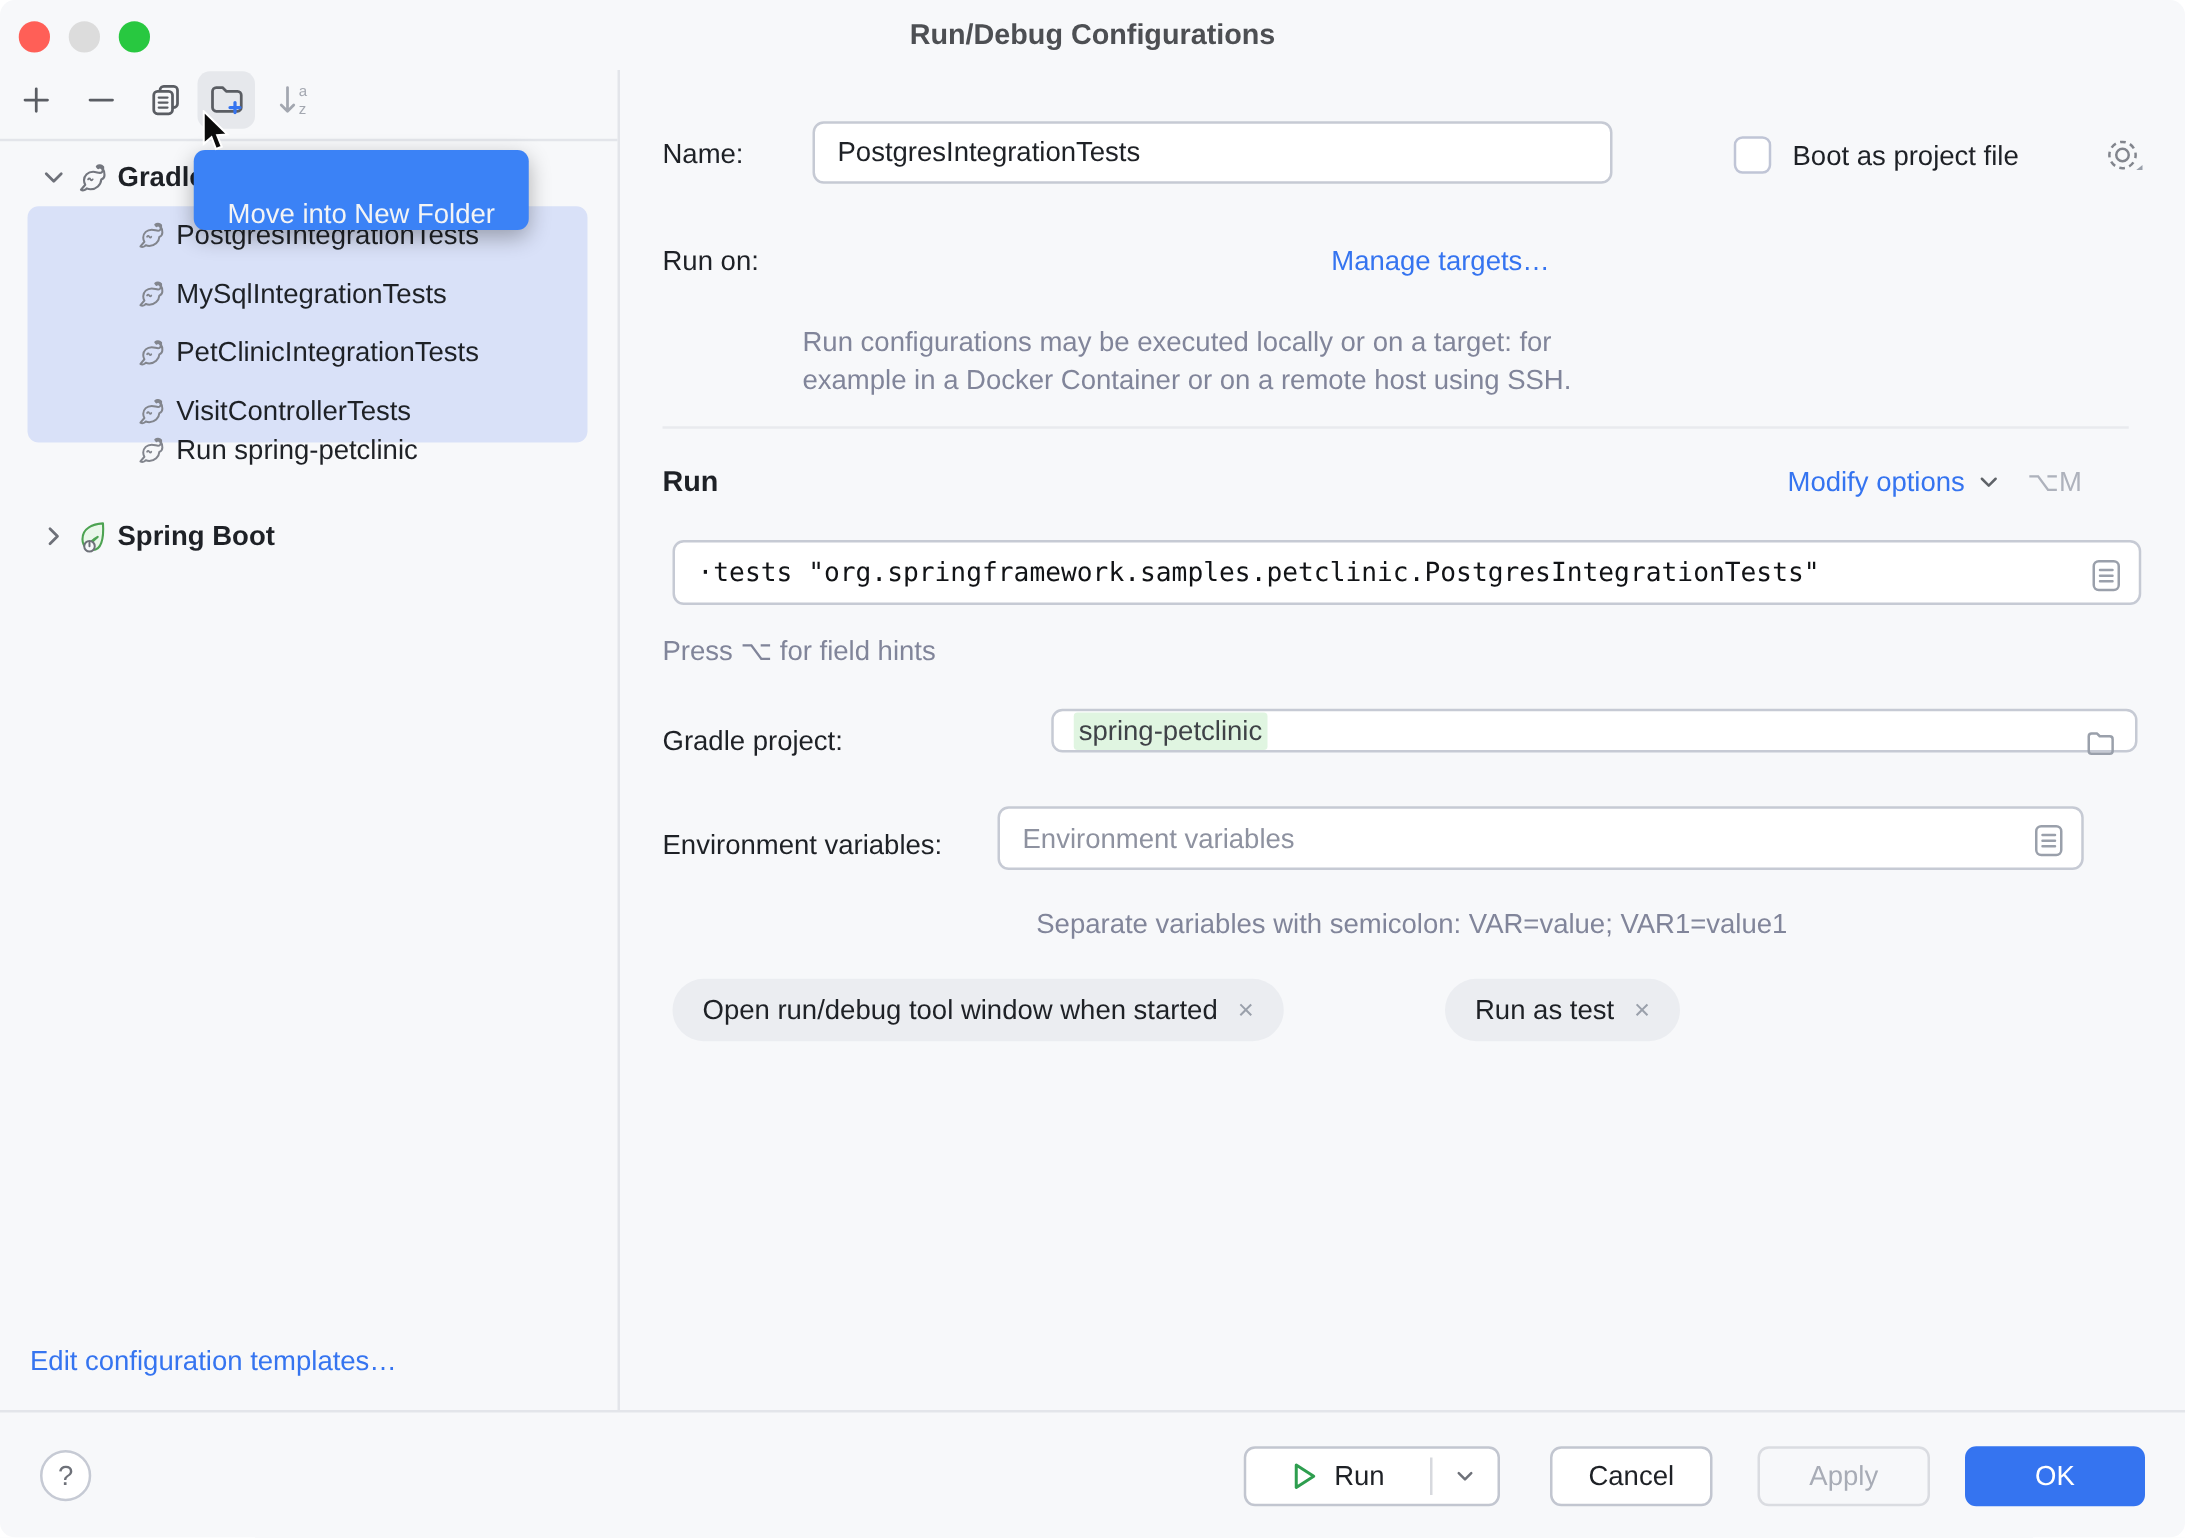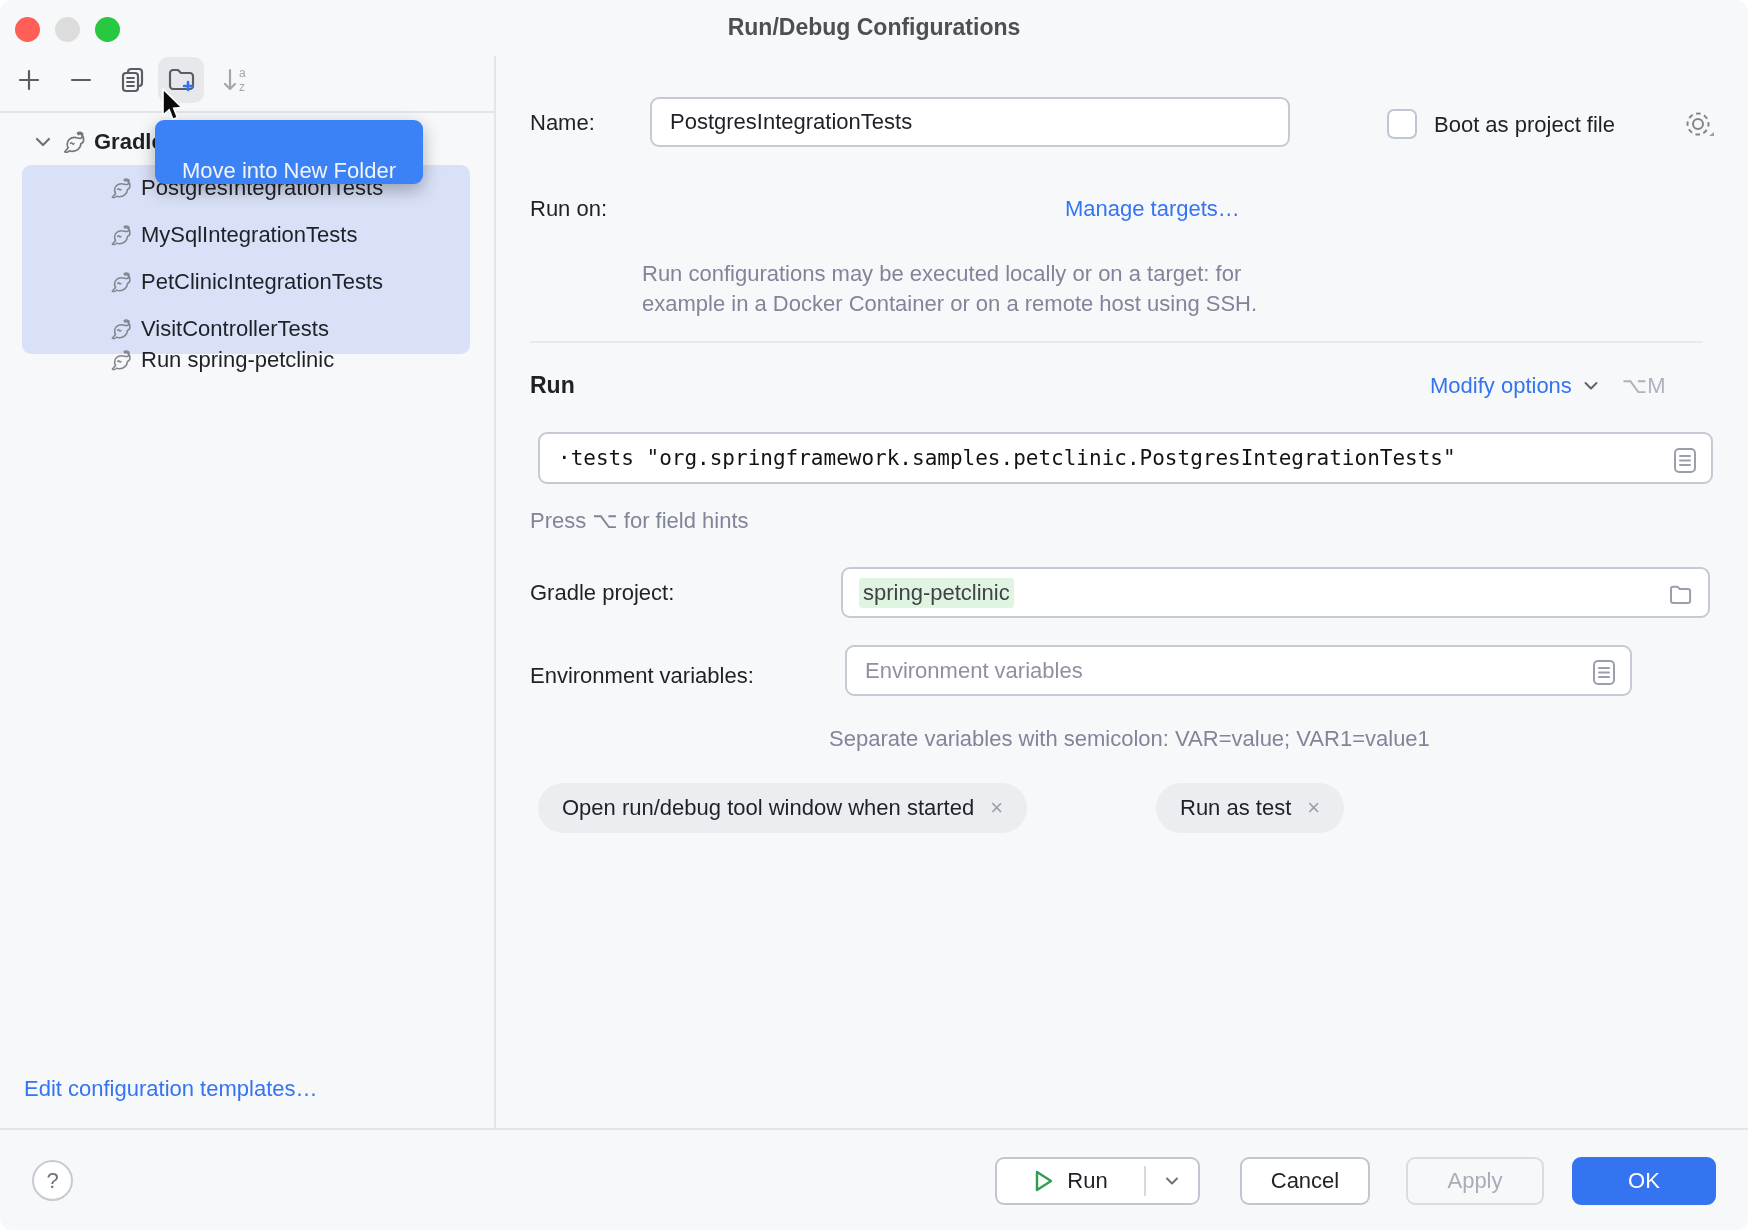--- a/index.html
+++ b/index.html
@@ -154,20 +154,35 @@
   <div class="tree-row indent" style="top:336px;">
     <span class="tw tree-icon">
       <svg width="28" height="28" viewBox="0 0 30 30">
           <path d="M24.5 6.5c-1.4-1.5-3.7-1.6-5-.3l1 1.3c.9-.7 2.2-.6 3 .2.9.9.9 2.3 0 3.1-1.6 1.5-4-.4-7-.4-4.1 0-7.3 2.9-7.3 6.8 0 1.4.4 2.6 1 3.6l-3.4 4c1.9 1.2 4-.3 4.6-1.1.8.4 1.9.7 3 .7 4.6 0 8.3-3.4 8.6-7.8 1.5-.5 2.6-2 2.6-3.7 0-1.7-.4-3.6-1.1-4.4z" fill="none" stroke="#82858d" stroke-width="1.7" stroke-linejoin="round"></path>
           <path d="M12.5 16.5c.5-.9 1.4-.9 1.8 0 .4.9 1.3.9 1.8 0" fill="none" stroke="#82858d" stroke-width="1.5" stroke-linecap="round"></path>
         </svg>
     </span>
     <span>Run spring-petclinic</span>
   </div>
 
+  <div class="tree-row" style="top:405px;">
+    <span class="chev">
+      <svg width="22" height="22" viewBox="0 0 22 22">
+          <path d="M8 5l6 6-6 6" fill="none" stroke="#6e7179" stroke-width="2.2" stroke-linecap="round" stroke-linejoin="round"></path>
+        </svg>
+    </span>
+    <span class="tw tree-icon">
+      <svg width="32" height="32" viewBox="0 0 32 32">
+        <path d="M26 5c-8.5.6-17.5 4-17.5 13.5 0 3.4 1.6 6 3.6 7.6 1.6-4.4 5.6-7.6 9.4-9.6-3.7 3-7 6.6-8 10.2 1.3.7 2.7 1 4 1C24 27.7 27 19 26 5z" fill="#eaf7ea" stroke="#4da352" stroke-width="1.8" stroke-linejoin="round"></path>
+        <circle cx="14.5" cy="24.5" r="4.5" fill="#f7f8fa" stroke="#6e7179" stroke-width="1.7"></circle>
+        <path d="M14.5 21.5v3" stroke="#6e7179" stroke-width="1.7" stroke-linecap="round"></path>
+      </svg>
+    </span>
+    <span class="bold">Spring Boot</span>
+  </div>
 
   <div id="tooltip">
     <span>Move into New Folder</span>
   </div>
   <div id="cursor">
     <svg width="28" height="38" viewBox="0 0 28 38">
       <path d="M3 1l0 26 6.2-5.2 3.6 9.4 4.6-1.8-3.7-9.2 8.3-.6z" fill="#0b0b0b" stroke="#ffffff" stroke-width="1.6"></path>
     </svg>
   </div>
 
@@ -212,31 +227,31 @@
     <span class="abs" style="right:14px;top:13px;">
       <svg width="24" height="27" viewBox="0 0 24 27">
         <rect x="2" y="2" width="20" height="23" rx="4" fill="none" stroke="#9aa0ab" stroke-width="2"></rect>
         <path d="M7 9h10M7 13.5h10M7 18h10" stroke="#9aa0ab" stroke-width="2" stroke-linecap="round"></path>
       </svg>
     </span>
   </div>
   <div class="hint" style="left:530px;top:508px;font-size:22px;">Press ⌥ for field hints</div>
 
   <div class="lbl" style="left:530px;top:580px;">Gradle project:</div>
-  <div class="field" style="left:841px;top:567px;width:869px;height:51px;">
+  <div class="field" style="left:841px;top:567px;width:869px;height:35px;">
     <span class="green-hl" style="margin-left:16px;font-size:22px;">spring-petclinic</span>
     <span class="abs" style="right:14px;top:13px;">
       <svg width="26" height="26" viewBox="0 0 26 26">
           <path d="M3 7c0-1.3 1-2.3 2.3-2.3h4.2l2.3 2.3h8c1.3 0 2.3 1 2.3 2.3v9.4c0 1.3-1 2.3-2.3 2.3H5.3C4 21 3 20 3 18.7V7z" fill="none" stroke="#9aa0ab" stroke-width="2" stroke-linejoin="round"></path>
         </svg>
     </span>
   </div>
 
   <div class="lbl" style="left:530px;top:663px;">Environment variables:</div>
-  <div class="field" style="left:845px;top:645px;width:787px;height:51px;">
+  <div class="field" style="left:798px;top:645px;width:869px;height:51px;">
     <input class="raw" style="padding-right: 56px;" placeholder="Environment variables">
     <span class="abs" style="right:14px;top:12px;">
       <svg width="24" height="27" viewBox="0 0 24 27">
         <rect x="2" y="2" width="20" height="23" rx="4" fill="none" stroke="#9aa0ab" stroke-width="2"></rect>
         <path d="M7 9h10M7 13.5h10M7 18h10" stroke="#9aa0ab" stroke-width="2" stroke-linecap="round"></path>
       </svg>
     </span>
   </div>
   <div class="hint" style="left:829px;top:726px;font-size:22px;">Separate variables with semicolon: VAR=value; VAR1=value1</div>
 

